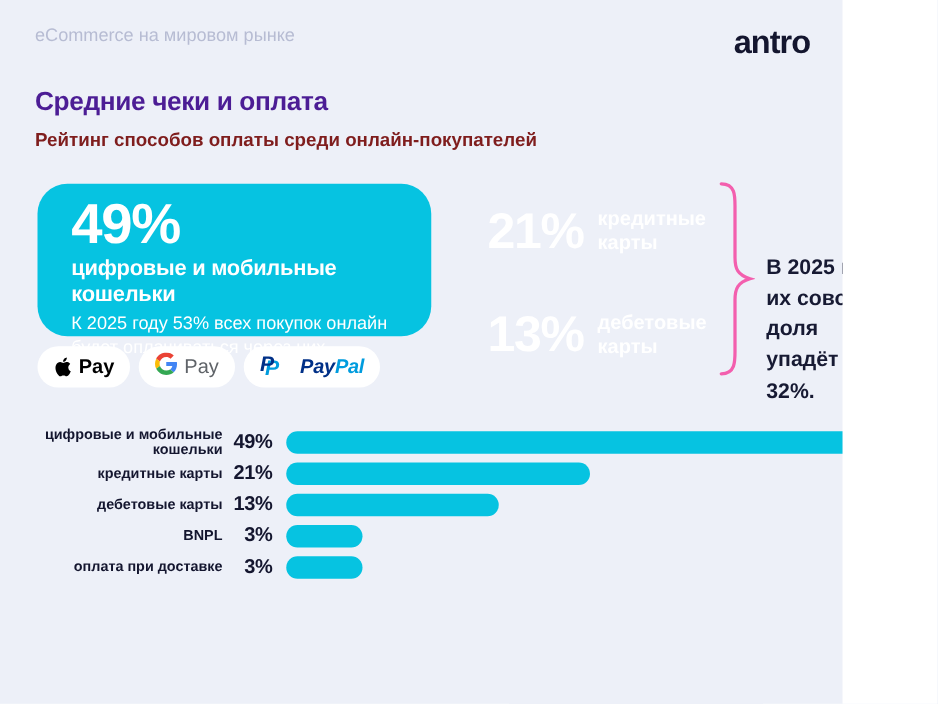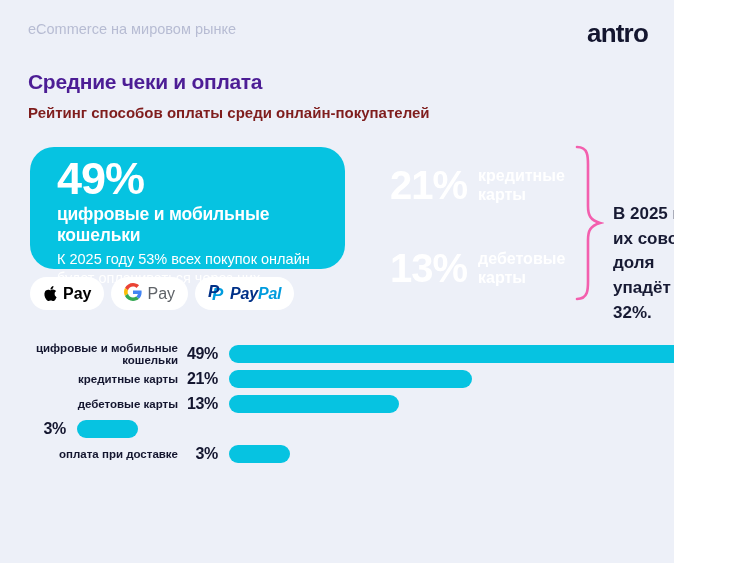--- a/index.html
+++ b/index.html
@@ -50,21 +50,21 @@
     width:21px; height:21px; border-radius:50%; background:#3b5ce4;
     display:flex; align-items:center; justify-content:center;
     color:#ffffff; font-size:6.5px; font-weight:700;
   }
   .s-brand { font-size:8.5px; font-weight:800; letter-spacing:0.4px; color:#000000; }
   .s-word  { font-size:15px; font-weight:600; color:#000000; margin-left:1px; }
   .g-word  { font-size:16px; font-weight:500; color:#5f6368; }
   .pp-mark { position:relative; width:17px; height:23px; font-style:italic; font-weight:800; }
   .pp-back  { position:absolute; left:4px; top:3px; font-size:17px; color:#009cde; }
   .pp-front { position:absolute; left:0;  top:0;  font-size:17px; color:#003087; }
-  .pp-word { font-style:italic; font-weight:800; font-size:16px; letter-spacing:-0.2px; }
+  .pp-word { font-style:italic; font-weight:800; font-size:16px; letter-spacing:-0.2px;margin-left:10px; }
   .pp-pay { color:#003087; } .pp-pal { color:#009cde; }
   
   .side-card {
     position:absolute; left:367px; width:201px; border-radius:22px;
     color:#ffffff; display:flex; align-items:center; padding-left:23px; gap:11px;
   }
   .side-card .value { font-size:40px; font-weight:800; letter-spacing:-1px; }
   .side-card .label { font-size:16px; font-weight:700; line-height:1.15; width:92px; }
   #side-card-0 { top:149px; height:73px; }
   #side-card-1 { top:230px; height:77px; }
@@ -167,20 +167,21 @@
           <div class="chart-label">кредитные карты</div>
           <div class="chart-pct">21%</div>
           <div class="chart-bar" style="width: 243px; background: rgb(6, 195, 225);"></div>
         </div>
         <div class="chart-row">
           <div class="chart-label">дебетовые карты</div>
           <div class="chart-pct">13%</div>
           <div class="chart-bar" style="width: 170px; background: rgb(6, 195, 225);"></div>
         </div>
         <div class="chart-row">
+          <div class="chart-label">BNPL</div>
           <div class="chart-pct">3%</div>
           <div class="chart-bar" style="width: 61px; background: rgb(6, 195, 225);"></div>
         </div>
         <div class="chart-row">
           <div class="chart-label">оплата при доставке</div>
           <div class="chart-pct">3%</div>
           <div class="chart-bar" style="width: 61px; background: rgb(6, 195, 225);"></div>
         </div>
       </div>
   </div>

